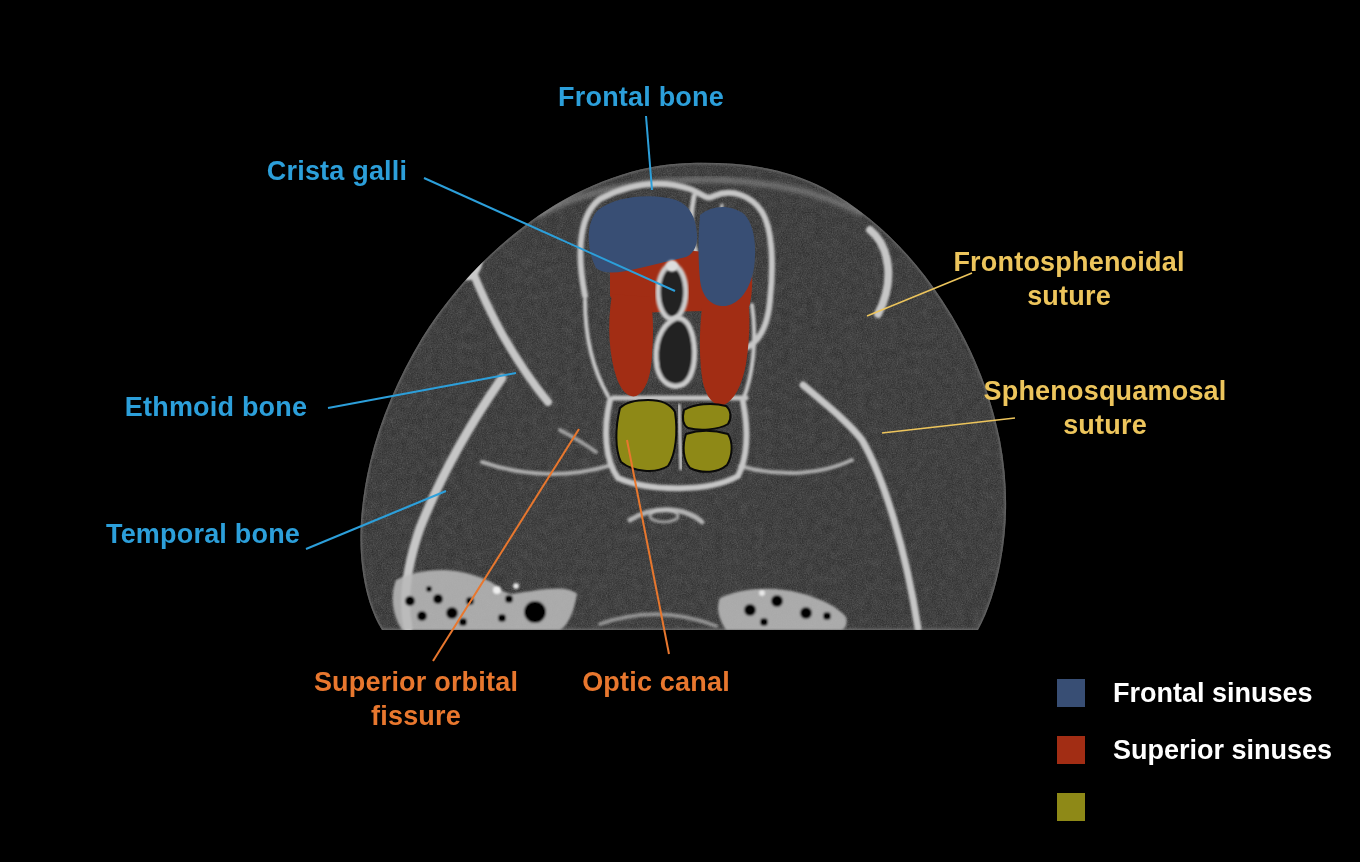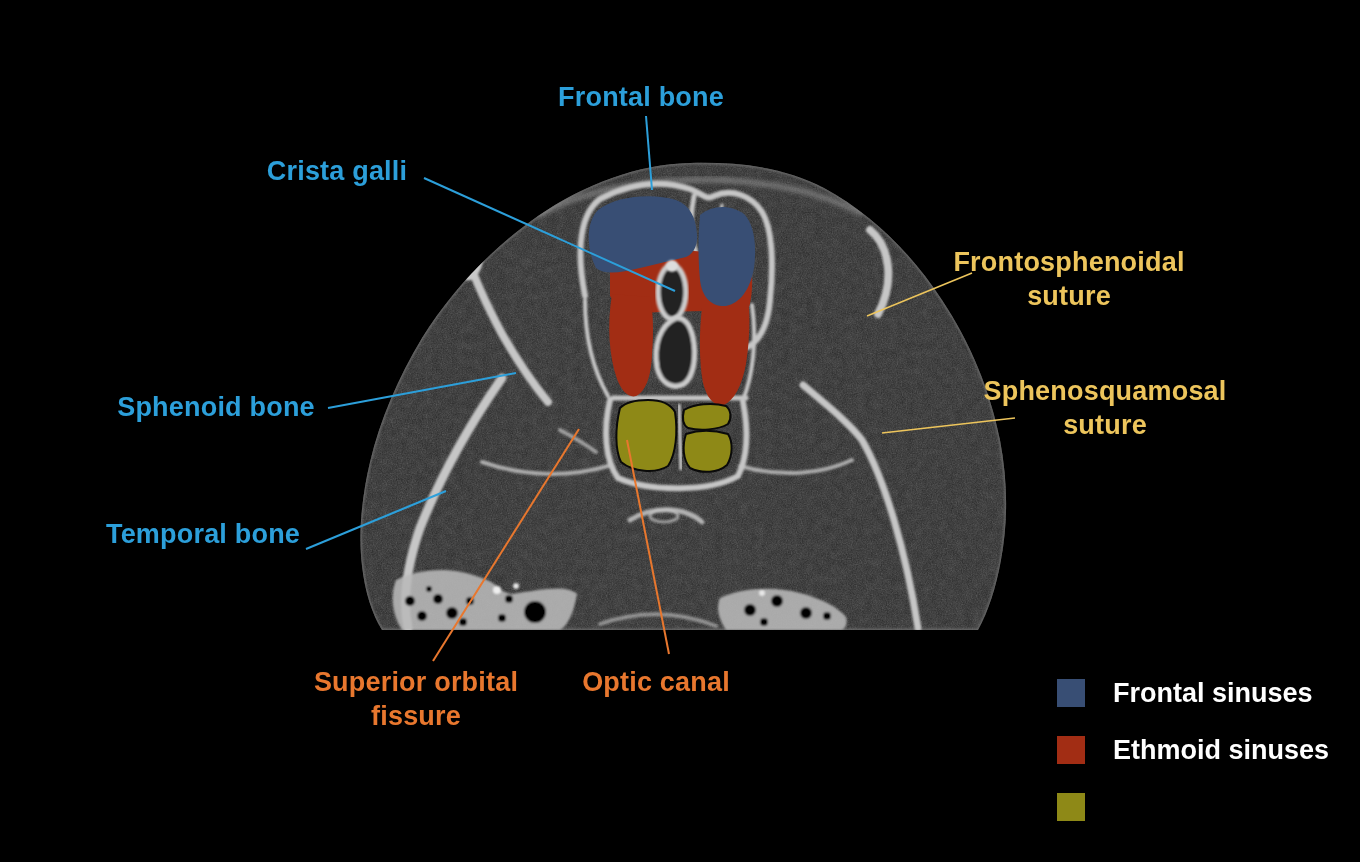--- a/index.html
+++ b/index.html
@@ -184,38 +184,38 @@
   <div class="anno" style="left: 1069px; top: 279px; color: rgb(237, 197, 92);">
     <div>Frontosphenoidal</div>
     <div>suture</div>
   </div>
 
   <div class="anno" style="left: 1105px; top: 408px; color: rgb(237, 197, 92);">
     <div>Sphenosquamosal</div>
     <div>suture</div>
   </div>
 
-  <div class="anno" style="left: 216px; top: 407px; color: rgb(44, 159, 218);">Sphenoid bone</div>
+  <div class="anno" style="left: 216px; top: 407px; color: rgb(44, 159, 218);">Ethmoid bone</div>
 
   <div class="anno" style="left: 203px; top: 534px; color: rgb(44, 159, 218);">Temporal bone</div>
 
   <div class="anno" style="left: 416px; top: 699px; color: rgb(232, 119, 46);">
     <div>Superior orbital</div>
     <div>fissure</div>
   </div>
 
   <div class="anno" style="left: 656px; top: 682px; color: rgb(232, 119, 46);">Optic canal</div>
 
   <div class="legend">
     <div class="legend-row">
       <span class="swatch" style="background: rgb(56, 78, 116);"></span>
       <span class="legend-label" style="color: rgb(255, 255, 255);">Frontal sinuses</span>
     </div>
     <div class="legend-row">
       <span class="swatch" style="background: rgb(162, 45, 20);"></span>
-      <span class="legend-label" style="color: rgb(255, 255, 255);">Ethmoid sinuses</span>
+      <span class="legend-label" style="color: rgb(255, 255, 255);">Superior sinuses</span>
     </div>
     <div class="legend-row">
       <span class="swatch" style="background: rgb(142, 137, 23);"></span>
     </div>
   </div>
 
 </div>
 
 </body></html>

